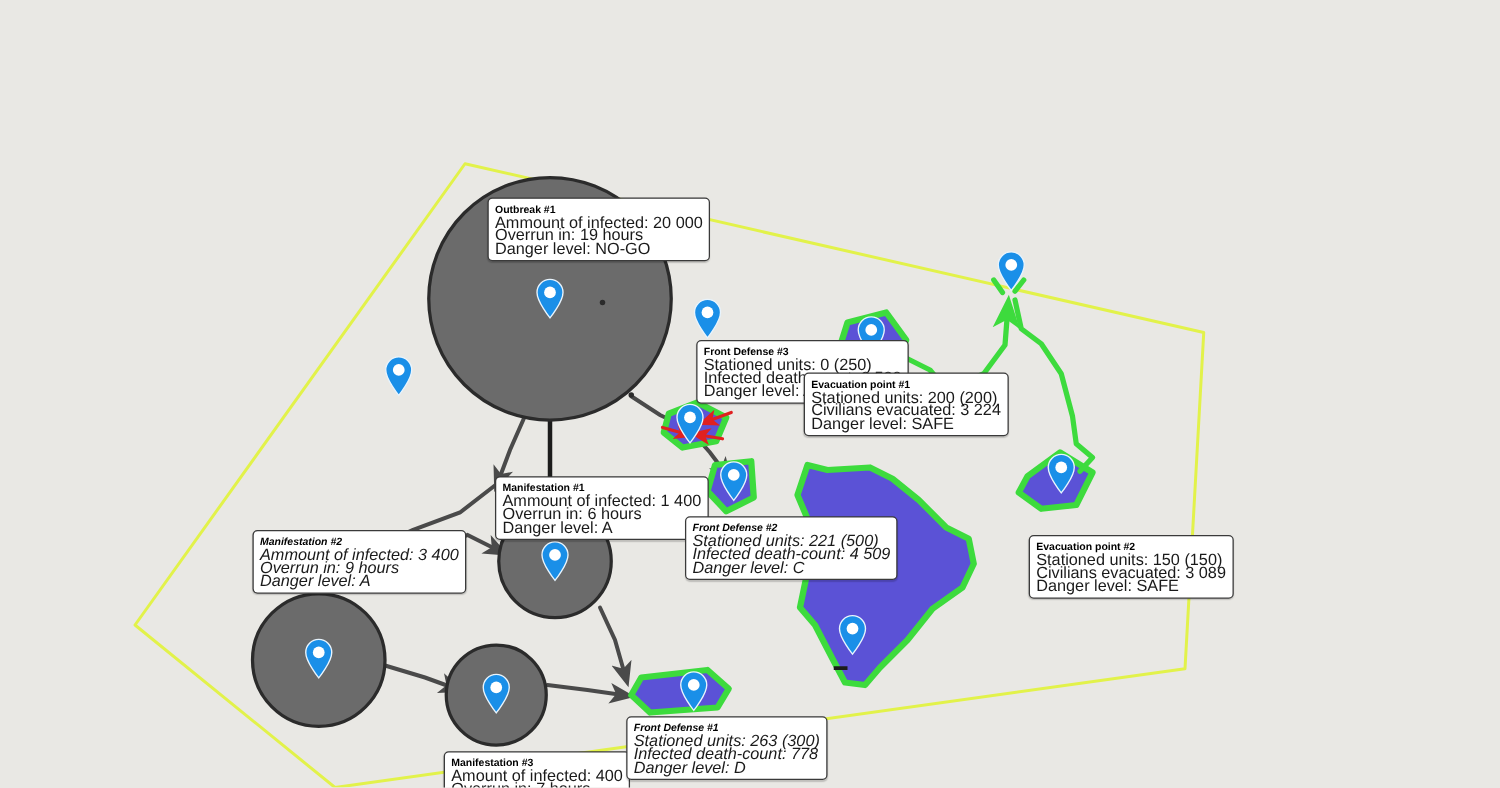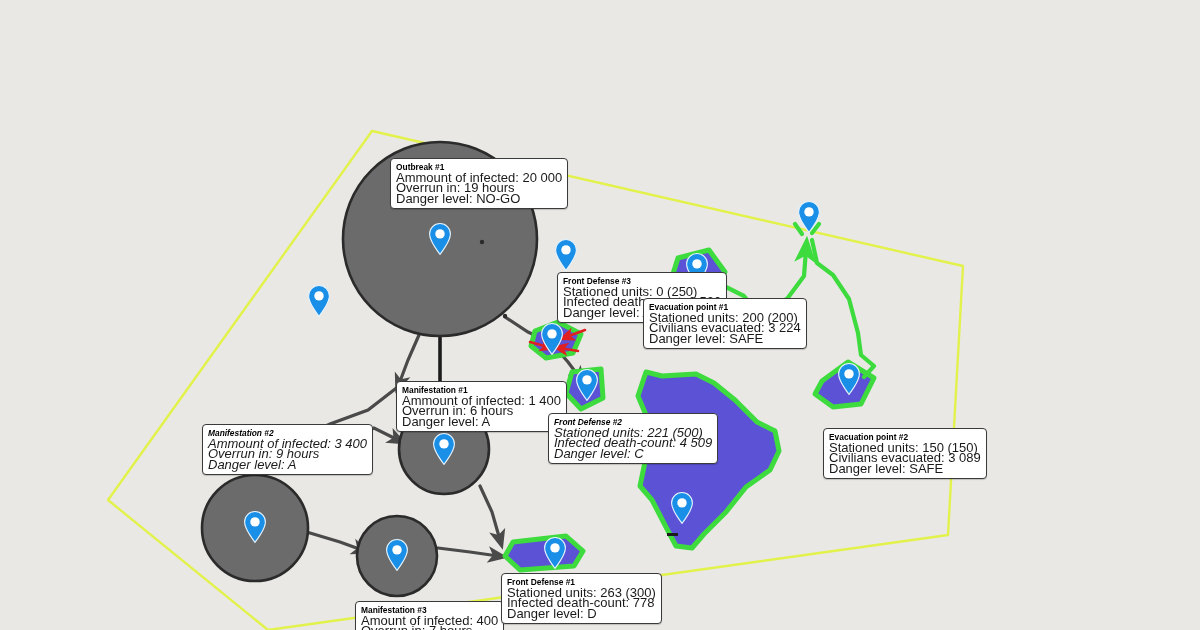--- a/index.html
+++ b/index.html
@@ -193,21 +193,21 @@
     <div class="info-line">Danger level: A</div>
   </div>
 
   <div class="info-box" style="left:355px;top:601px;">
     <div class="info-title">Manifestation #3</div>
     <div class="info-line">Amount of infected: 400</div>
     <div class="info-line">Overrun in: 7 hours</div>
 
   </div>
 
-  <div class="info-box" style="left:501px;top:573px;">
+  <div class="info-box" style="left:501px;top:573px;font-style:italic;">
     <div class="info-title">Front Defense #1</div>
     <div class="info-line">Stationed units: 263 (300)</div>
     <div class="info-line">Infected death-count: 778</div>
     <div class="info-line">Danger level: D</div>
   </div>
 
   <div class="info-box" style="left:548px;top:413px;font-style:italic;">
     <div class="info-title">Front Defense #2</div>
     <div class="info-line">Stationed units: 221 (500)</div>
     <div class="info-line">Infected death-count: 4 509</div>

